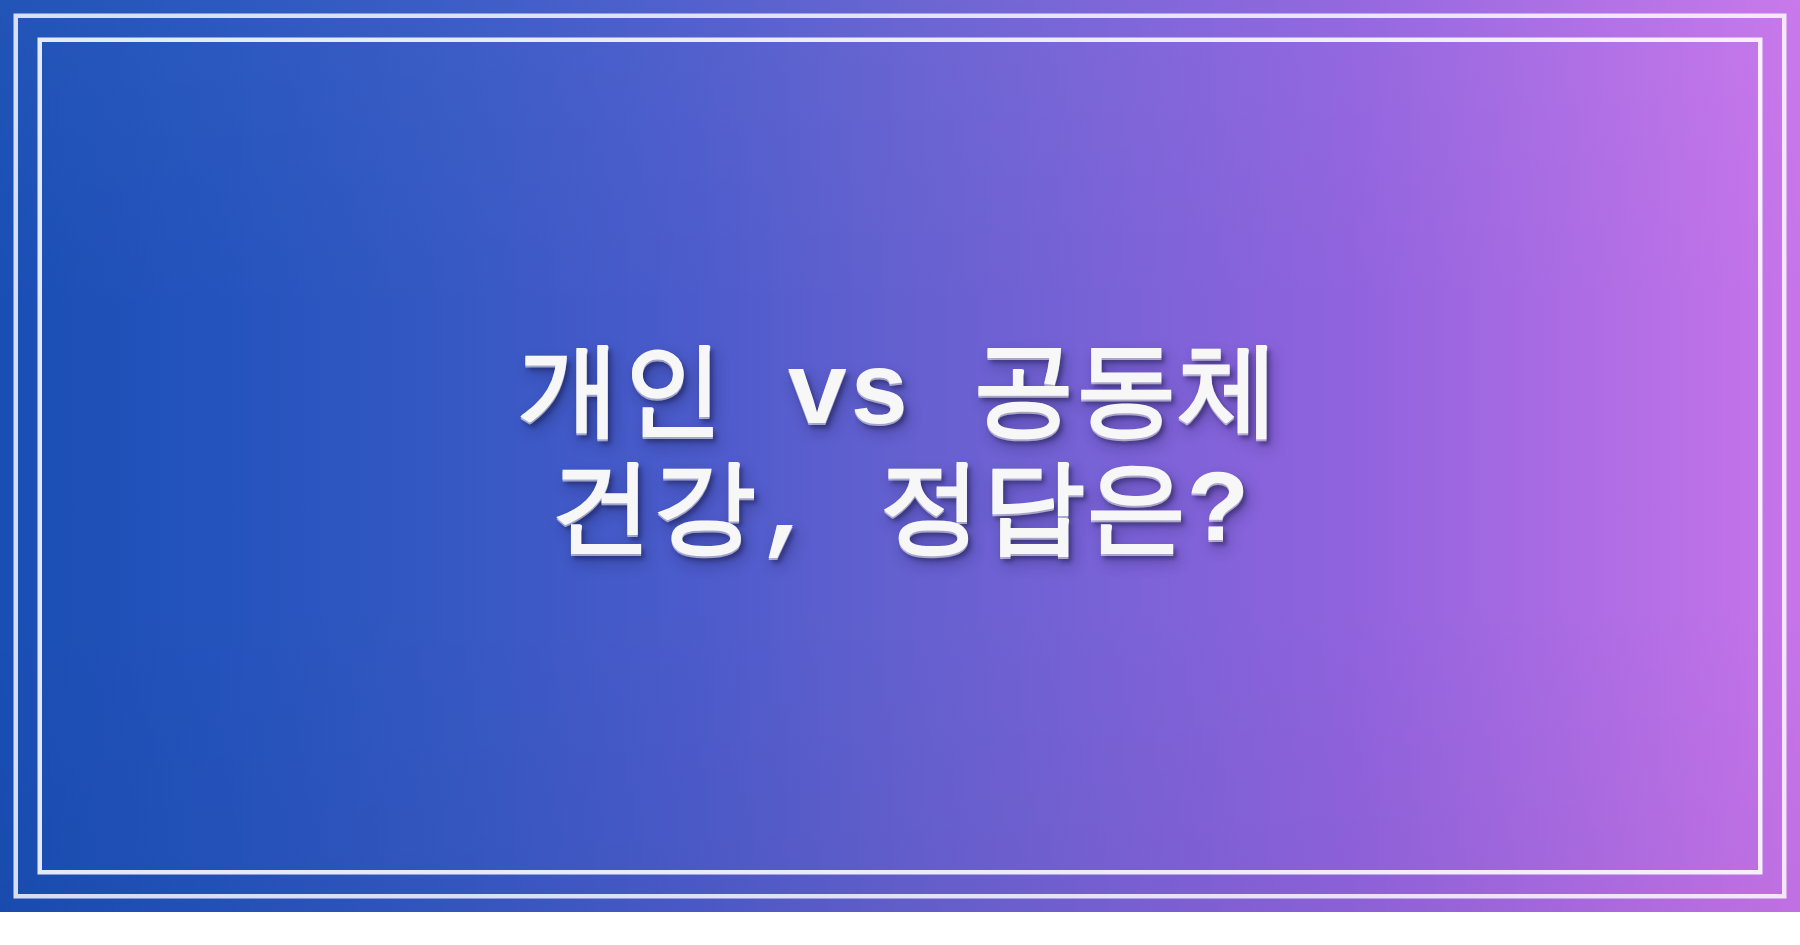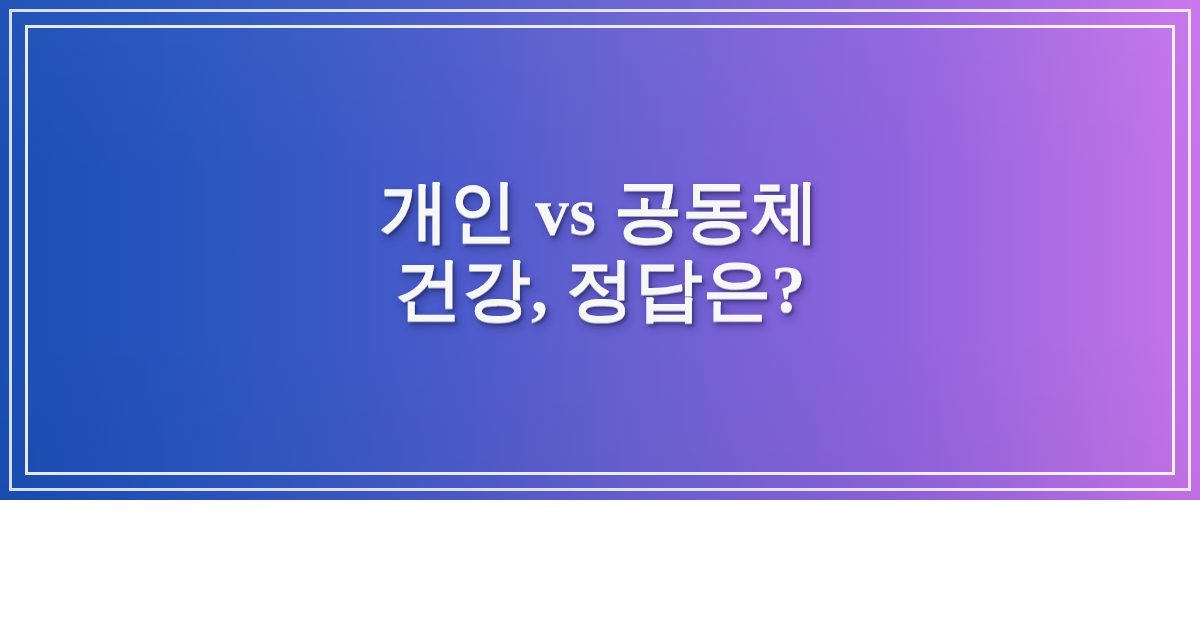--- a/index.html
+++ b/index.html
@@ -5,23 +5,23 @@
 <style>
   html, body {
     margin: 0;
     padding: 0;
     background: #ffffff;
   }
 
   .canvas {
     position: relative;
     width: 1200px;
-    height: 500px;
+    height: 608px;
     overflow: hidden;
-    font-family: Liberation Serif, serif;
+    font-family: Liberation Mono, monospace;
     -webkit-font-smoothing: antialiased;
   }
 
   
   .bg-gradient {
     position: absolute;
     inset: 0;
     background: linear-gradient(
       90deg,
       #1a4eb4 0%,

